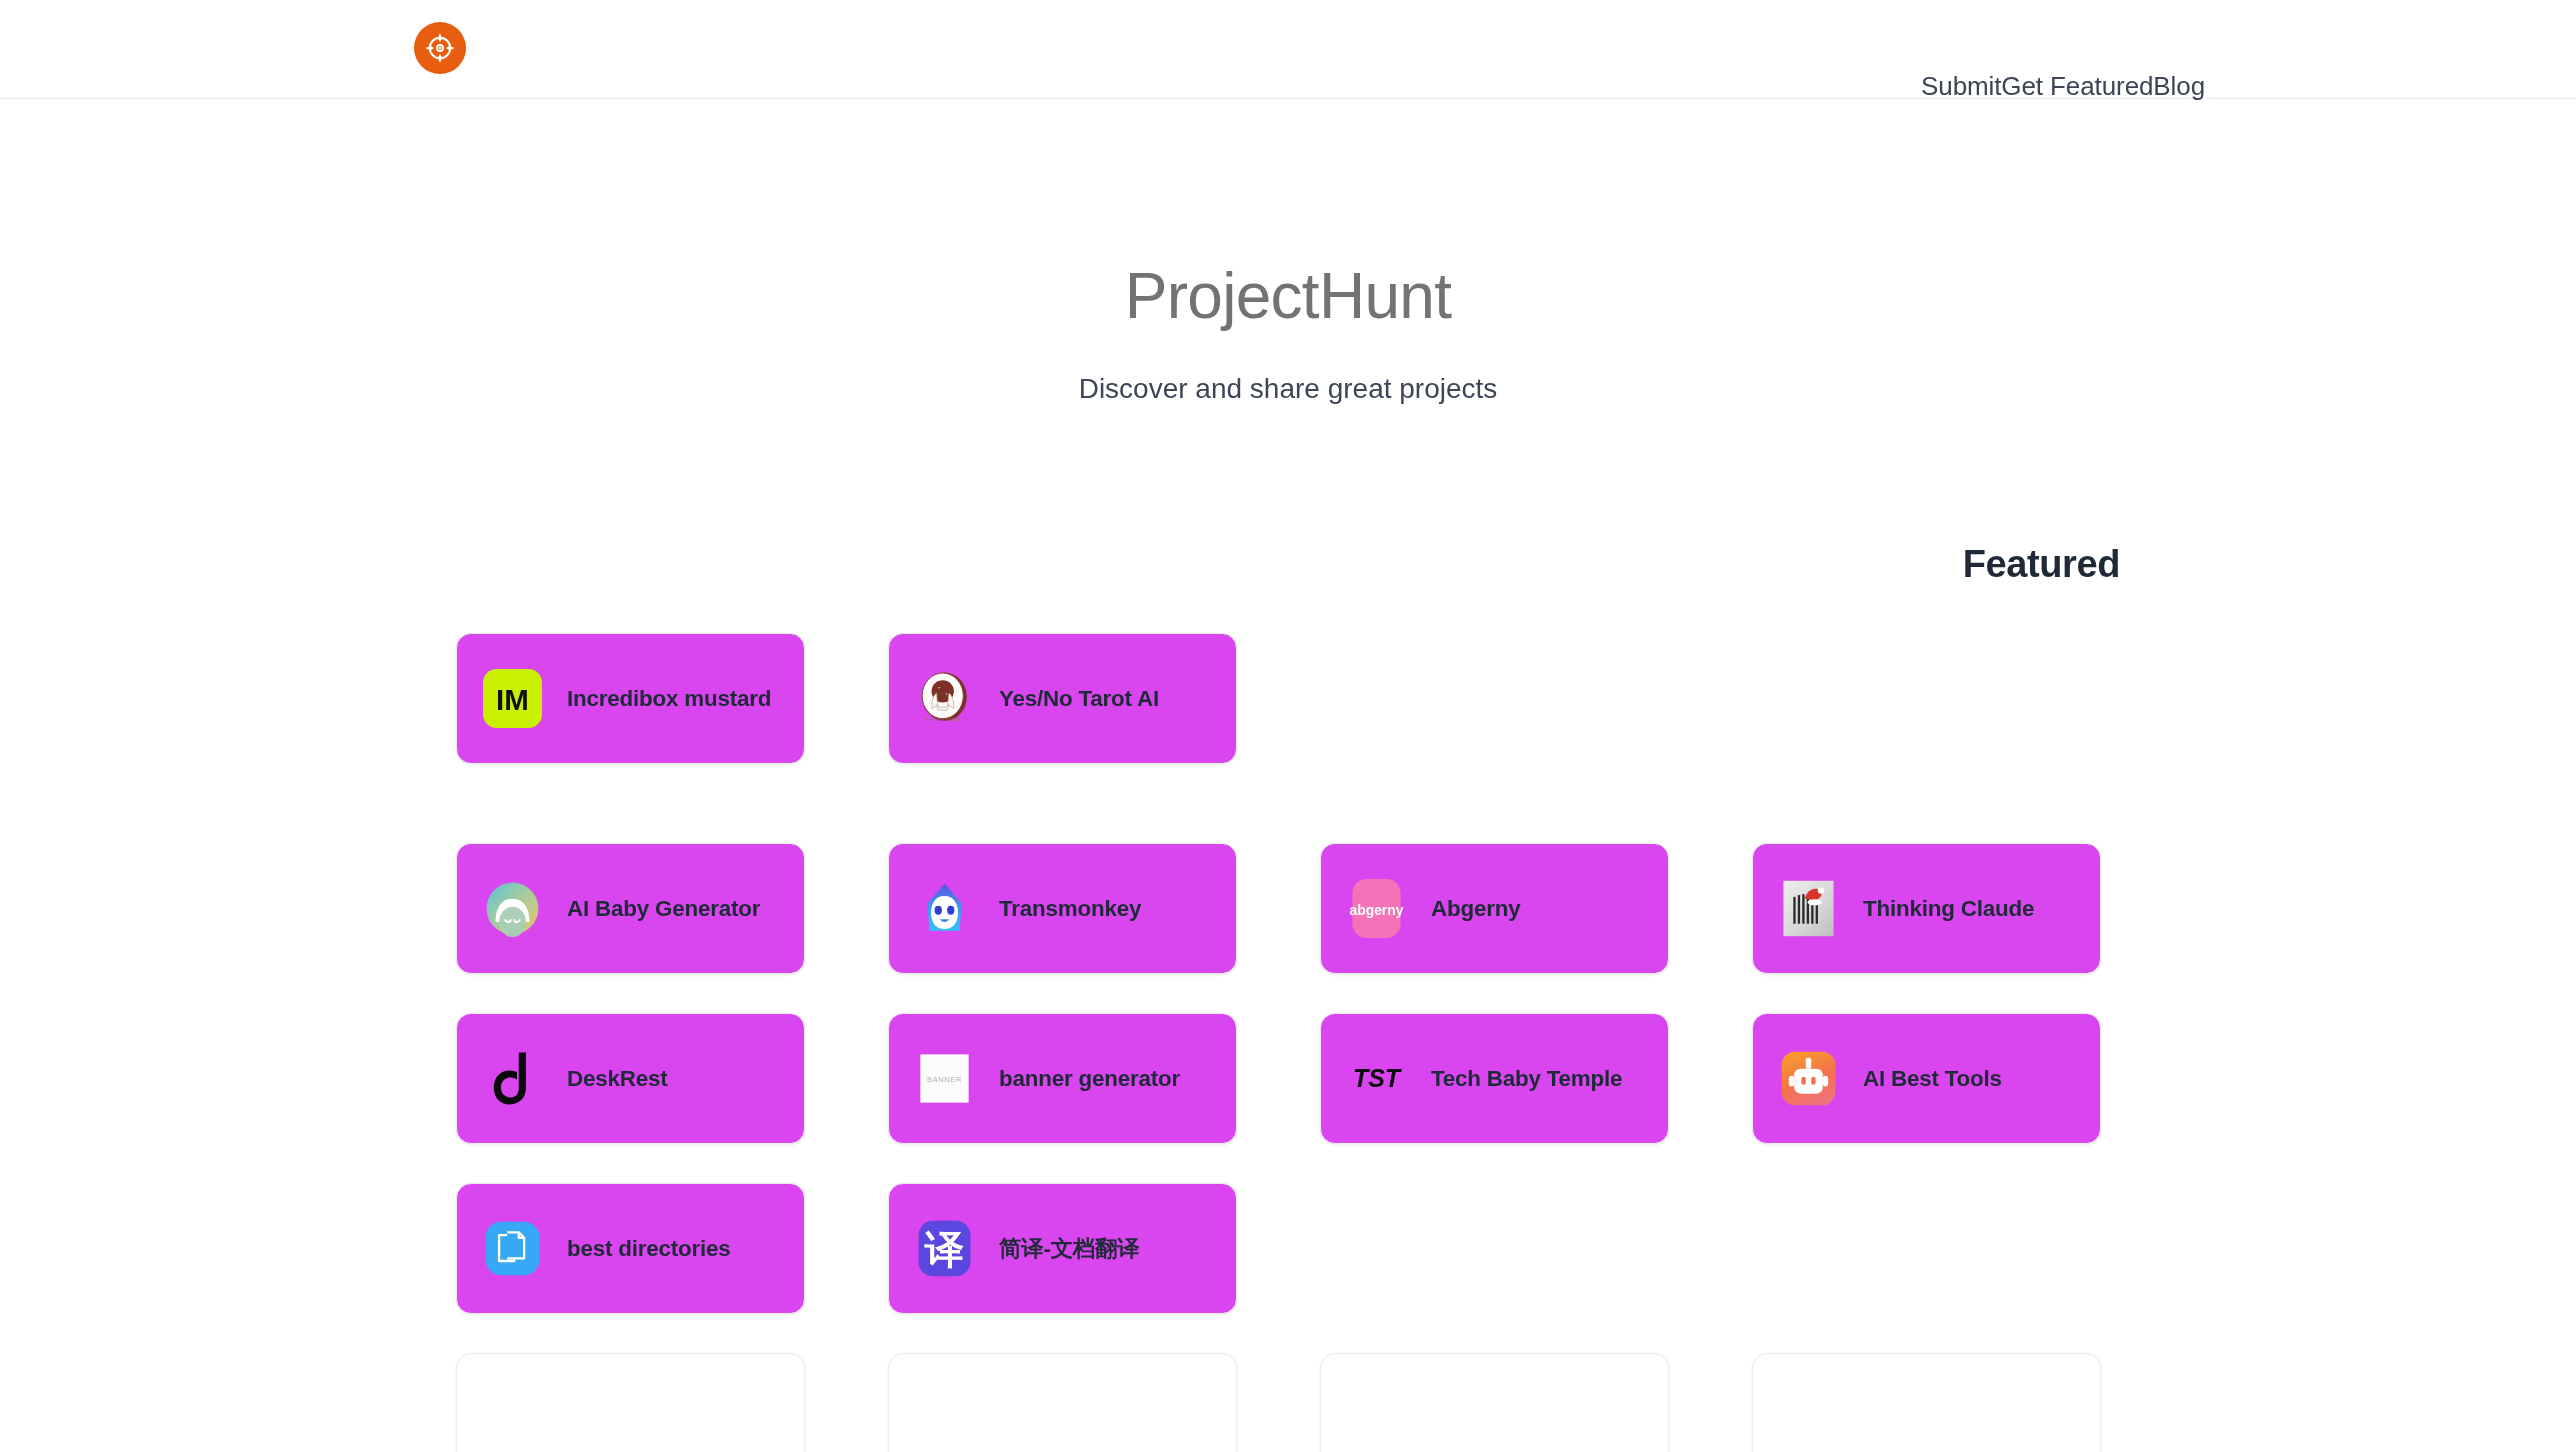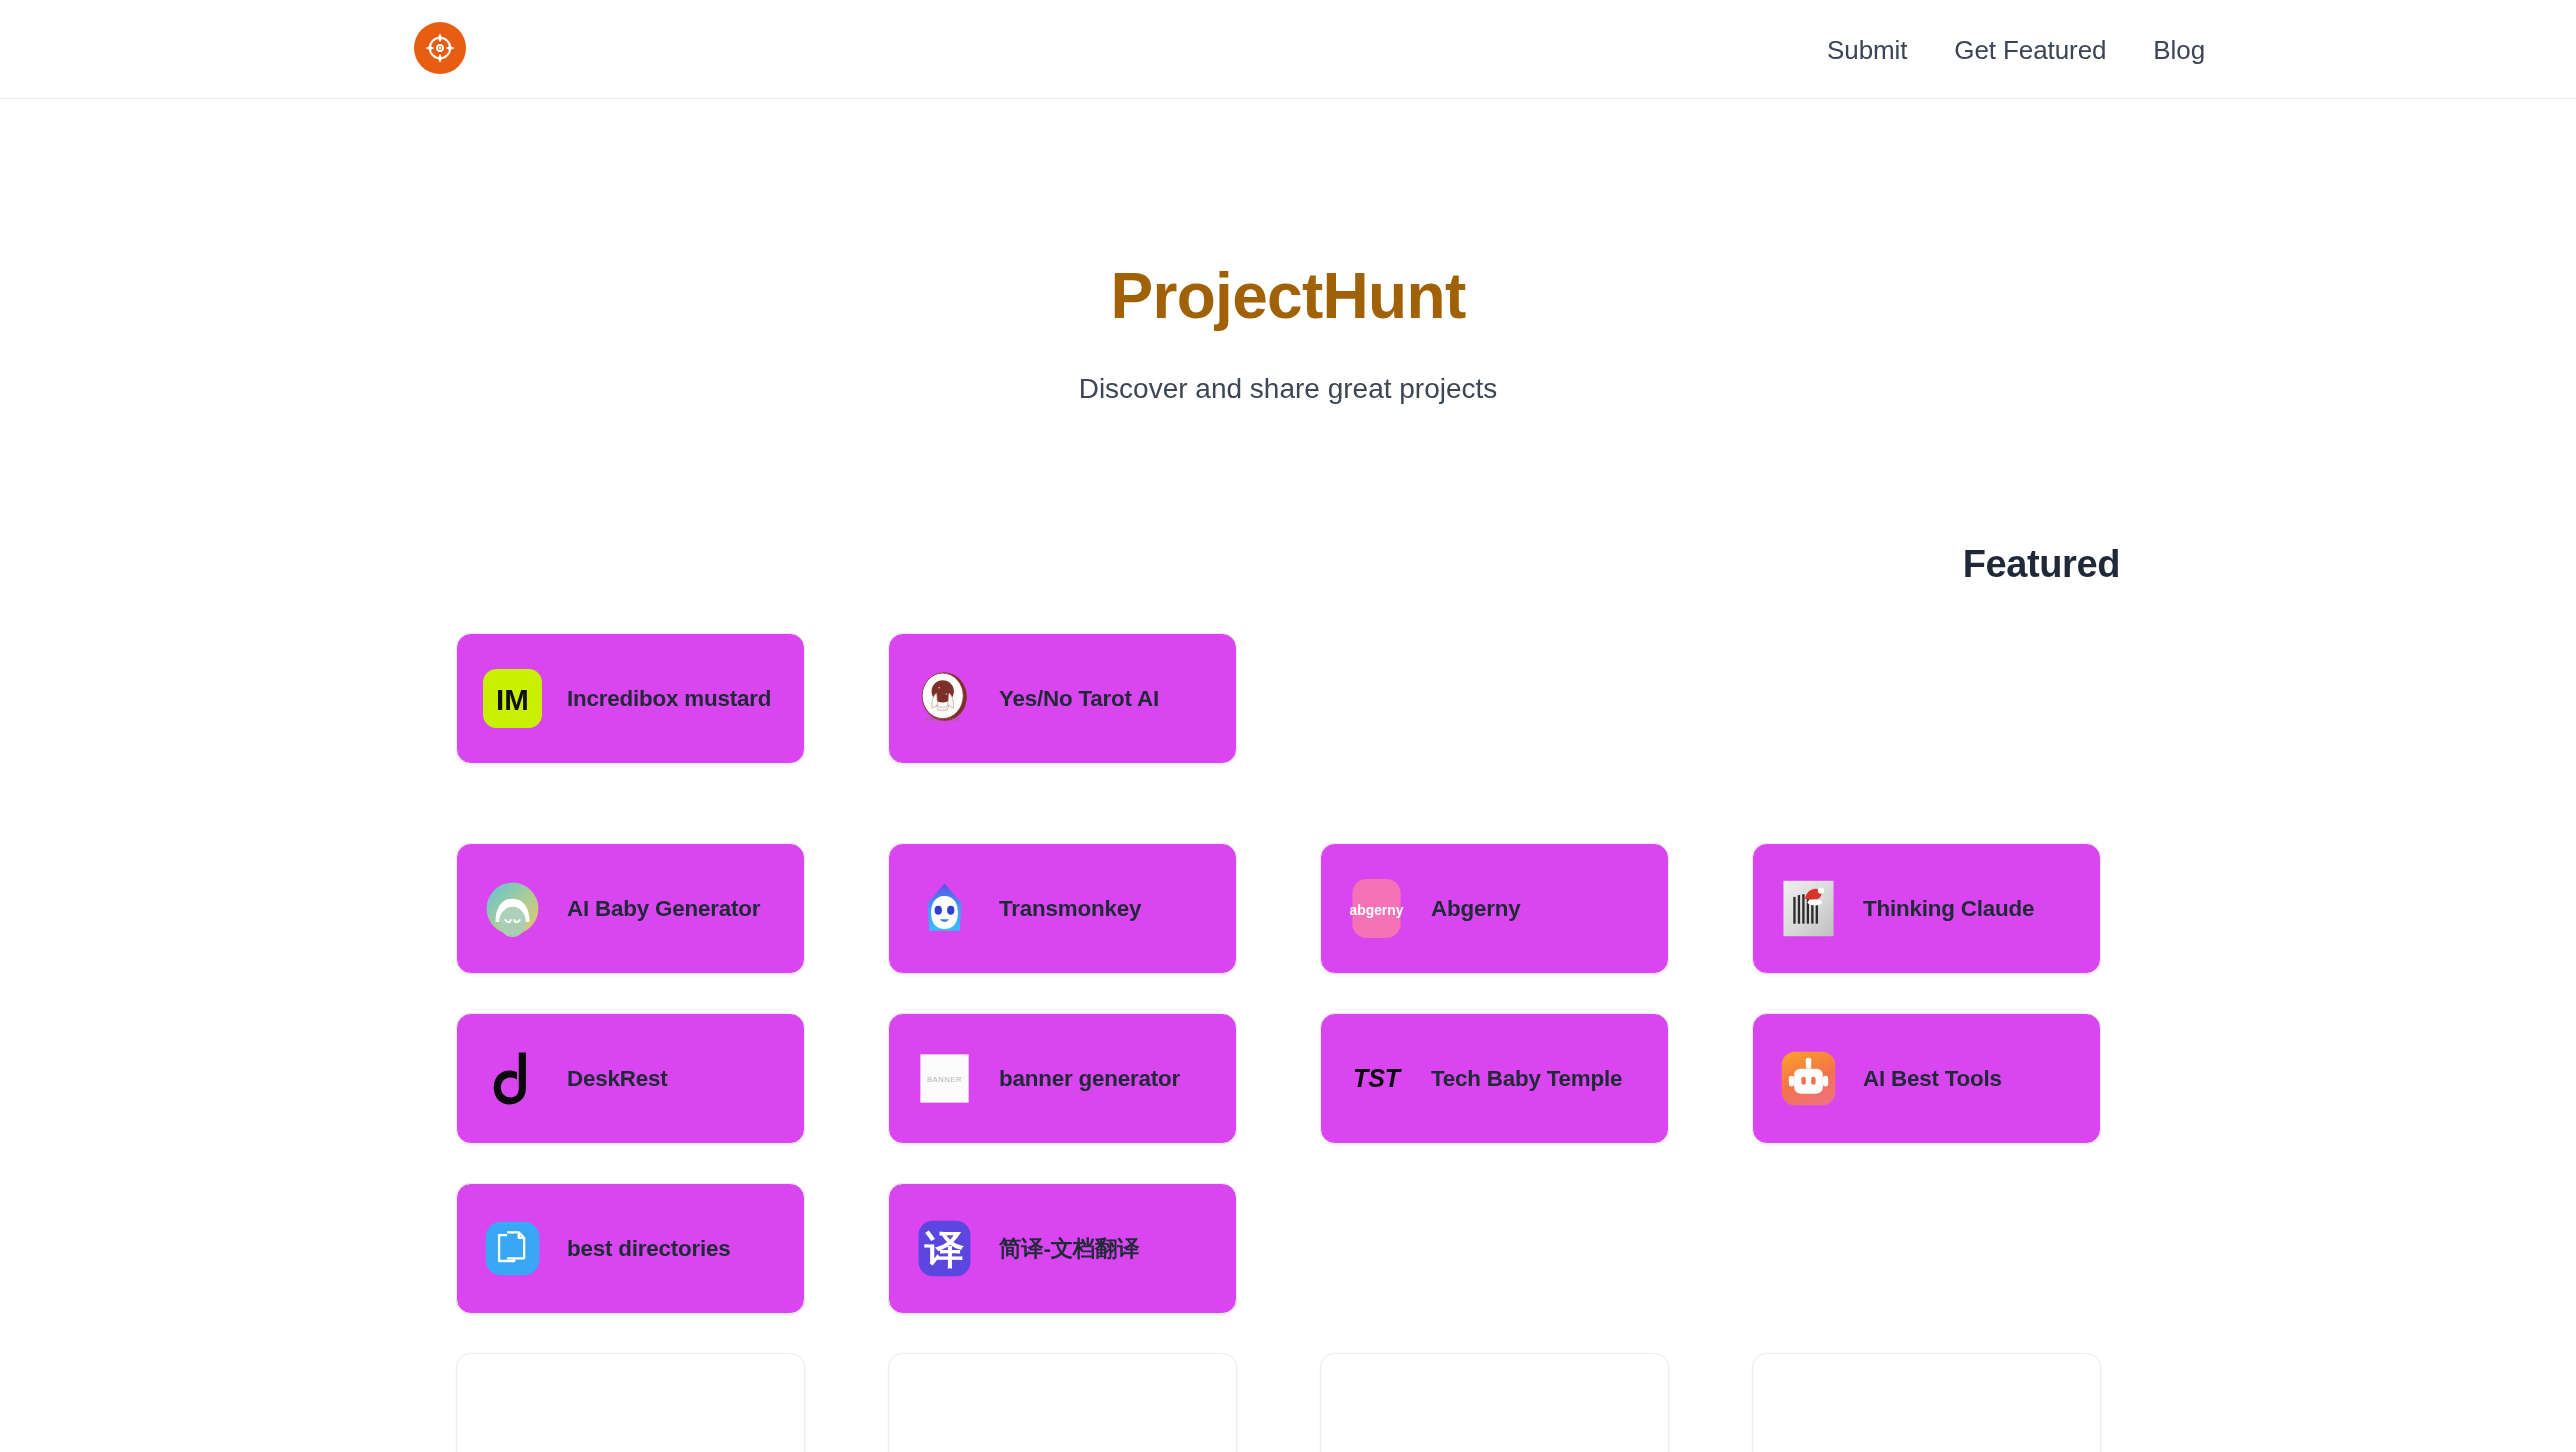--- a/index.html
+++ b/index.html
@@ -42,42 +42,41 @@
     justify-content: center;
   }
   .brand-logo svg { display: block; }
 
   .main-nav {
     position: absolute;
     right: 371px;
     top: 0;
     height: 99px;
     display: flex;
-    align-items: center;
-    gap: 47px;
+    align-items: flex-end;
   }
   .nav-link {
     font-size: 26px;
     line-height: 1;
     color: #3c4556;
     text-decoration: none;
     letter-spacing: -0.1px;
     white-space: nowrap;
     cursor: pointer;
   }
 
   
   .hero {
     text-align: center;
     padding-top: 165px;
   }
   .hero-title {
     font-size: 64px;
-    font-weight: 700;
-    color: #a16207;
+    font-weight: 400;
+    color: #737373;
     letter-spacing: -0.7px;
     line-height: 1;
   }
   .hero-subtitle {
     margin-top: 47px;
     font-size: 28px;
     color: #3d4657;
     font-weight: 400;
     line-height: 1;
   }

